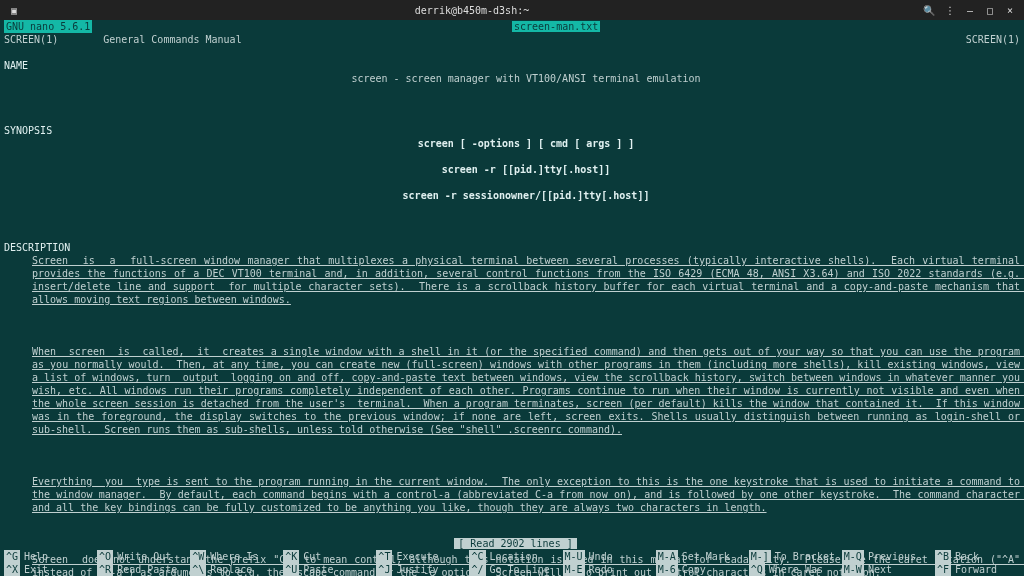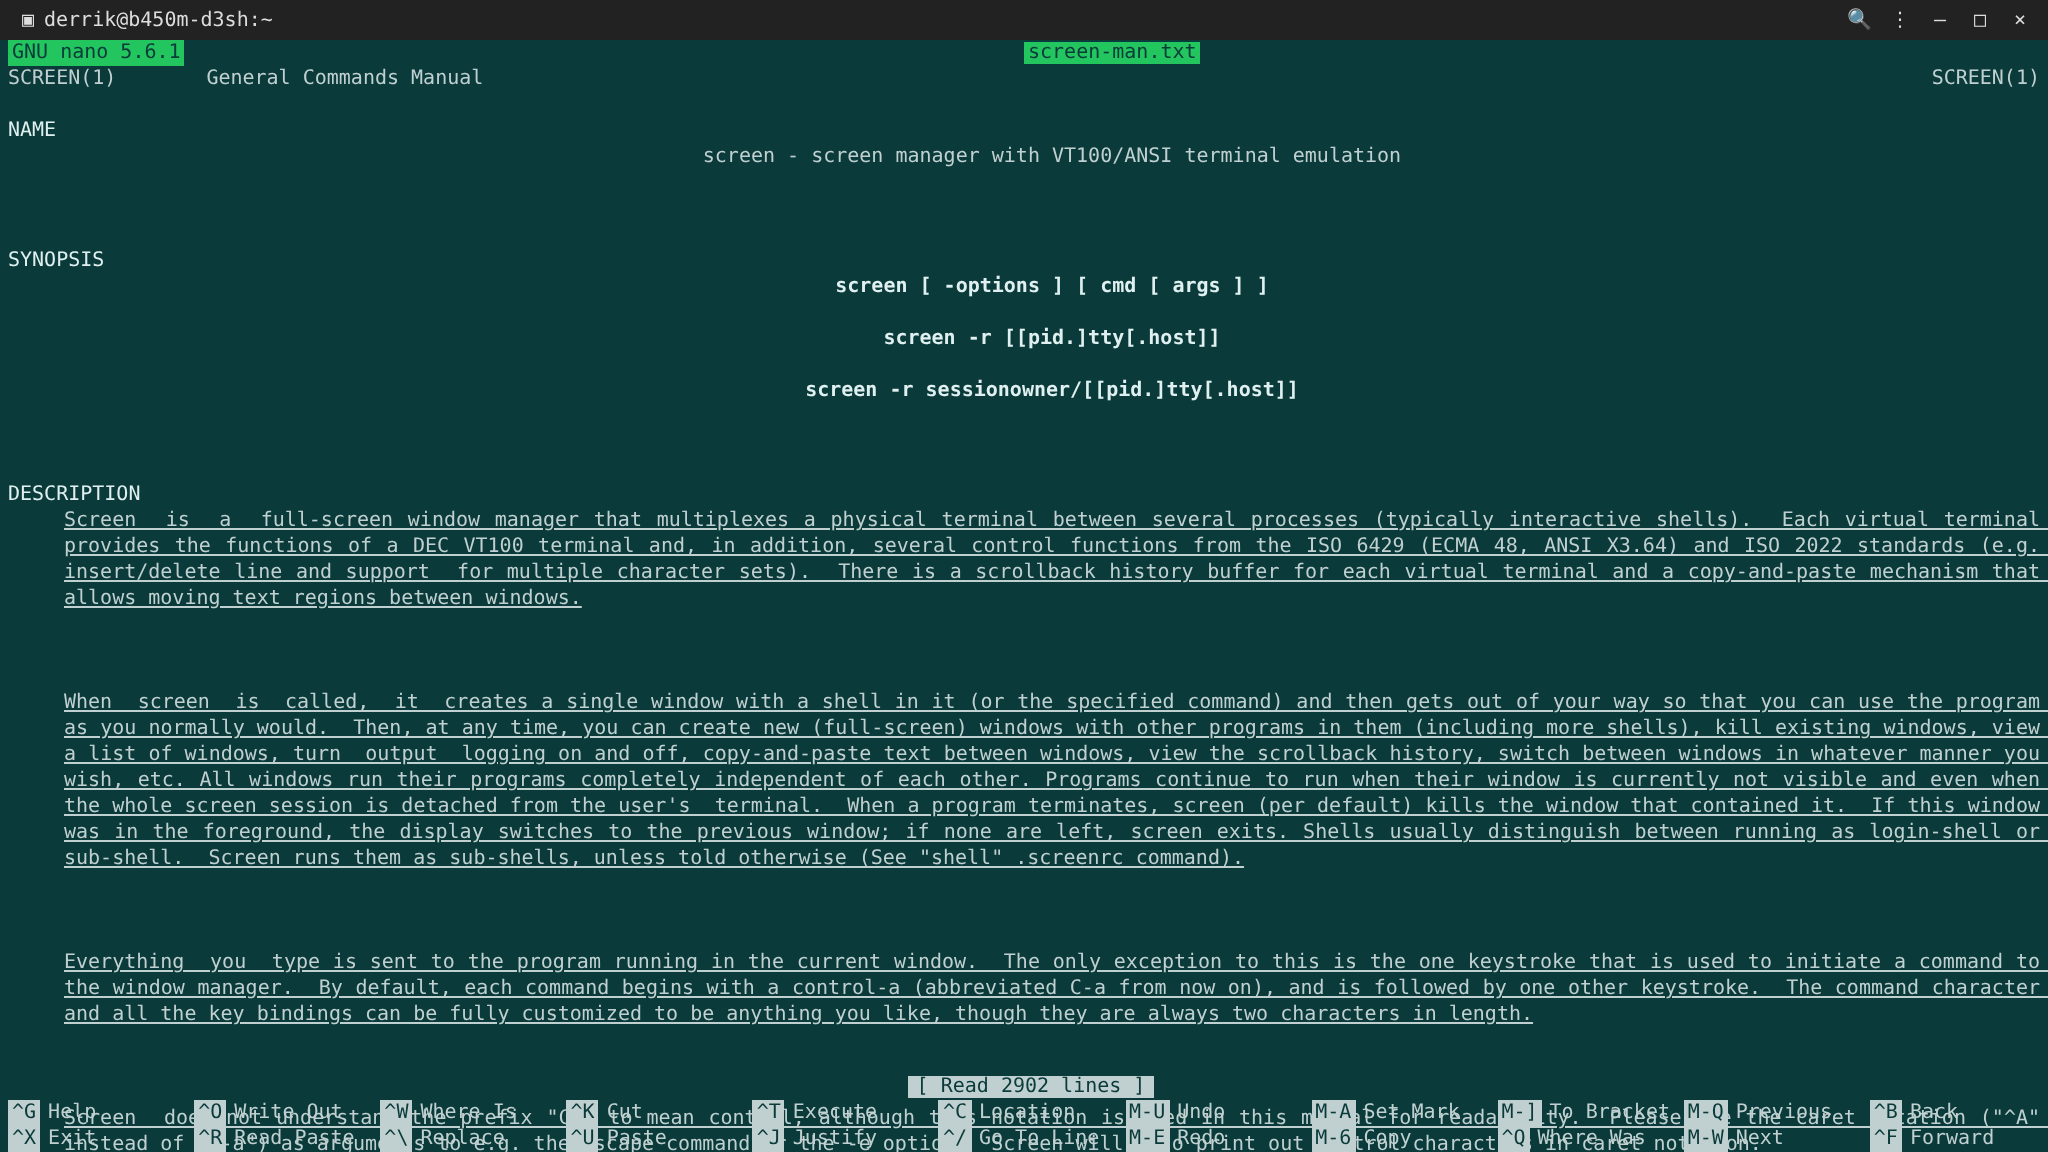--- a/index.html
+++ b/index.html
@@ -1,29 +1,29 @@
 <!DOCTYPE html>
 <html><head>
 <meta charset="utf-8">
 <style>
 * { margin: 0; padding: 0; box-sizing: border-box; }
 html, body { width: 1024px; height: 576px; overflow: hidden; font-family: monospace; }
 body { background: #0a3a3a; color: #c0d0d0; font-size: 10px; line-height: 1.3; }
 
 .titlebar { height: 20px; background: #222; display: flex; align-items: center; padding: 0 6px; color: #ddd; }
 .titlebar .left { display: flex; gap: 6px; align-items: center; }
-.titlebar .center { flex: 1; text-align: left; font-size: 10px; }
+.titlebar .center { flex: 1; text-align: center; font-size: 10px; }
 .titlebar .right { display: flex; gap: 4px; align-items: center; }
 .titlebar .btn { width: 16px; height: 16px; display: inline-flex; align-items: center; justify-content: center; border-radius: 2px; }
 
 .headerline { background: #0a3a3a; color: #c0d0d0; display: flex; height: 13px; padding: 0 4px; }
 .headerline .l { flex: 0 0 auto; }
 .headerline .c { flex: 1; text-align: center; }
 .headerline .r { flex: 0 0 auto; }
-.banner { background: #22c55e; color: #0a3a3a; padding: 0 2px; }
+.banner { background: #14b8a6; color: #0a3a3a; padding: 0 2px; }
 .manhead { display: flex; height: 13px; padding: 0 4px; gap: 45px; }
 .manhead .l { flex: 0 0 auto; }
 .manhead .c { flex: 1; text-align: left; }
 .manhead .r { flex: 0 0 auto; }
 
 .content { padding: 0 4px; white-space: pre-wrap; }
 .section { color: #e0f0f0; font-weight: normal; }
 .bold { color: #e0f0f0; font-weight: bold; }
 .indent1 { margin-left: 28px; display: block; text-align: center; }
 .para { margin-left: 28px; display: block; text-align: justify; text-decoration: underline; }

